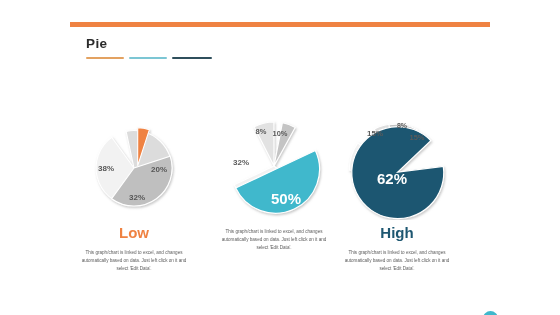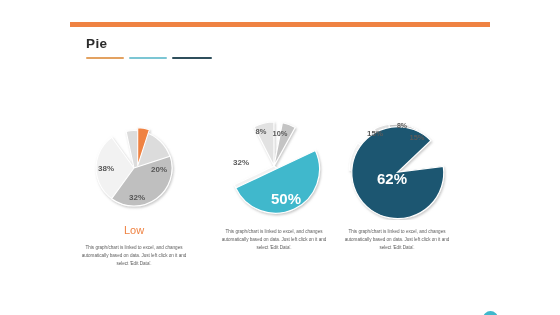--- a/index.html
+++ b/index.html
@@ -72,22 +72,22 @@
 
   .pie-wrap {
     position: relative;
     width: 150px;
     height: 112px;
     margin: 0 auto;
   }
   .pie-wrap svg { display: block; }
 
   .cat-label {
-    font-size: 11px;
-    font-weight: normal;
+    font-size: 15px;
+    font-weight: bold;
     margin-top: 4px;
   }
   .cat-label.low { color: #ef8242; }
   .cat-label.medium { color: #3fb8cc; }
   .cat-label.high { color: #1e5771; }
 
   .desc {
     font-size: 4.6px;
     line-height: 1.75;
     color: #5d5d5d;
@@ -206,20 +206,21 @@
           <path d="M 73 62 L 73 16 A 46 46 0 0 0 45.96 25.2 Z" transform="rotate(28.8 73 62)" fill="#c2c2c2" stroke="#ffffff" stroke-width="1.2"></path>
 
           <path d="M 73 62 L 73 16 A 46 46 0 1 1 45.96 25.2 Z" transform="rotate(82.8 73 62) translate(2.4 -2.4)" fill="#1e5771" stroke="#ffffff" stroke-width="1.2"></path>
         </g>
         <text class="slice-label" x="70" y="76" font-size="15" fill="#ffffff" text-anchor="middle">62%</text>
         <text class="slice-label" x="95" y="32" font-size="7.5" fill="#5a5a5a" text-anchor="middle">15%</text>
         <text class="slice-label" x="80" y="20" font-size="7" fill="#5a5a5a" text-anchor="middle">8%</text>
         <text class="slice-label" x="53" y="28" font-size="8" fill="#5a5a5a" text-anchor="middle">15%</text>
       </svg>
     </div>
+    <div class="cat-label high">High</div>
     <div class="desc">This graph/chart is linked to excel, and changes automatically based on data. Just left click on it and select 'Edit Data'.</div>
   </div>
 
   <div class="rule-bottom"></div>
 
   <div class="badge">25</div>
 
 </div>
 
 </body></html>

